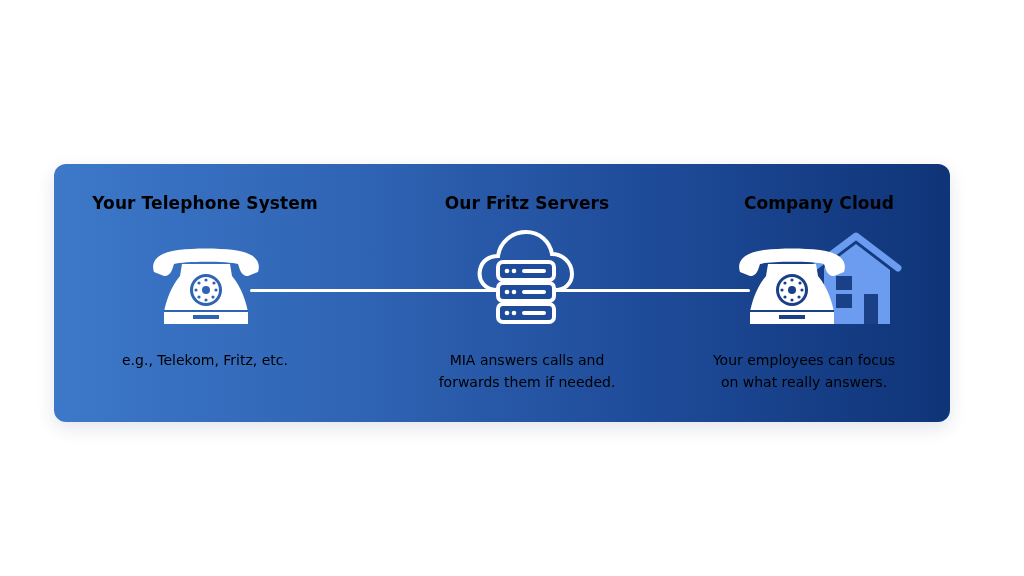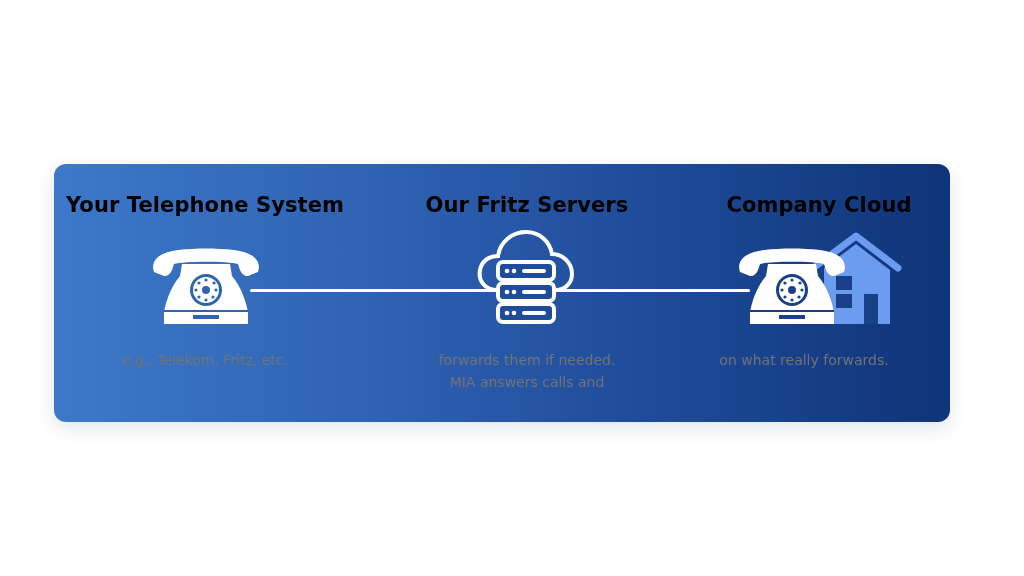--- a/index.html
+++ b/index.html
@@ -18,34 +18,34 @@
 
     .connector {
       position: absolute;
       left: 250px; top: 289px;
       width: 500px; height: 3px;
       background: #ffffff;
       border-radius: 2px;
     }
     .col-title {
       position: absolute;
-      font-size: 21px; font-weight: bold;
+      font-size: 17px; font-weight: bold;
       white-space: nowrap;
       transform: translateX(-50%);
       top: 193px;
       letter-spacing: 0.1px;
     }
     .col-desc {
       position: absolute;
       font-size: 14px;
       line-height: 22px;
       white-space: nowrap;
       text-align: center;
       transform: translateX(-50%);
-      color: #737373;
+      color: #000000;
     }
     .col-desc span { display: block; }
 
     .icon { position: absolute; }
   </style>
 </head>
 <body>
 
 <div class="card"></div>
 
@@ -92,22 +92,22 @@
       <rect x="46" y="41" width="24" height="4" rx="2"></rect>
     <circle cx="31" cy="64" r="2.3"></circle>
       <circle cx="38" cy="64" r="2.3"></circle>
       <rect x="46" y="62" width="24" height="4" rx="2"></rect>
     <circle cx="31" cy="85" r="2.3"></circle>
       <circle cx="38" cy="85" r="2.3"></circle>
       <rect x="46" y="83" width="24" height="4" rx="2"></rect>
   </g>
 </svg>
 <div class="col-desc" style="left:527px; top:349px;">
+  <span>MIA answers calls and</span>
   <span>forwards them if needed.</span>
-  <span>MIA answers calls and</span>
 </div>
 
 <div class="col-title" style="left:819px;">Company Cloud</div>
 <svg class="icon" style="left:812px; top:230px;" width="90" height="96" viewBox="0 0 90 96">
   <path d="M4 36 L44 6 L86 38" fill="none" stroke="#6c9cf0" stroke-width="7" stroke-linecap="round" stroke-linejoin="round"></path>
   <path d="M12 38 L44 14 L78 40 L78 94 L12 94 Z" fill="#6c9cf0"></path>
   <rect x="24" y="46" width="16" height="14" fill="#1a4088"></rect>
   <rect x="24" y="64" width="16" height="14" fill="#1a4088"></rect>
   <rect x="52" y="64" width="14" height="30" fill="#1a4088"></rect>
 </svg>
@@ -124,14 +124,15 @@
     <circle cx="51" cy="51" r="1.6"></circle>
       <circle cx="58" cy="54" r="1.6"></circle>
       <circle cx="65" cy="51" r="1.6"></circle>
     <circle cx="68" cy="44" r="1.6"></circle>
       <circle cx="66" cy="37" r="1.6"></circle>
   </g>
   <rect x="16" y="64" width="84" height="2" fill="#1a4088"></rect>
   <rect x="45" y="69" width="26" height="4" fill="#1a4088"></rect>
 </svg>
 <div class="col-desc" style="left:804px; top:349px;">
-  <span>on what really forwards.</span>
+  <span>Your employees can focus</span>
+  <span>on what really answers.</span>
 </div>
 
 </body></html>

